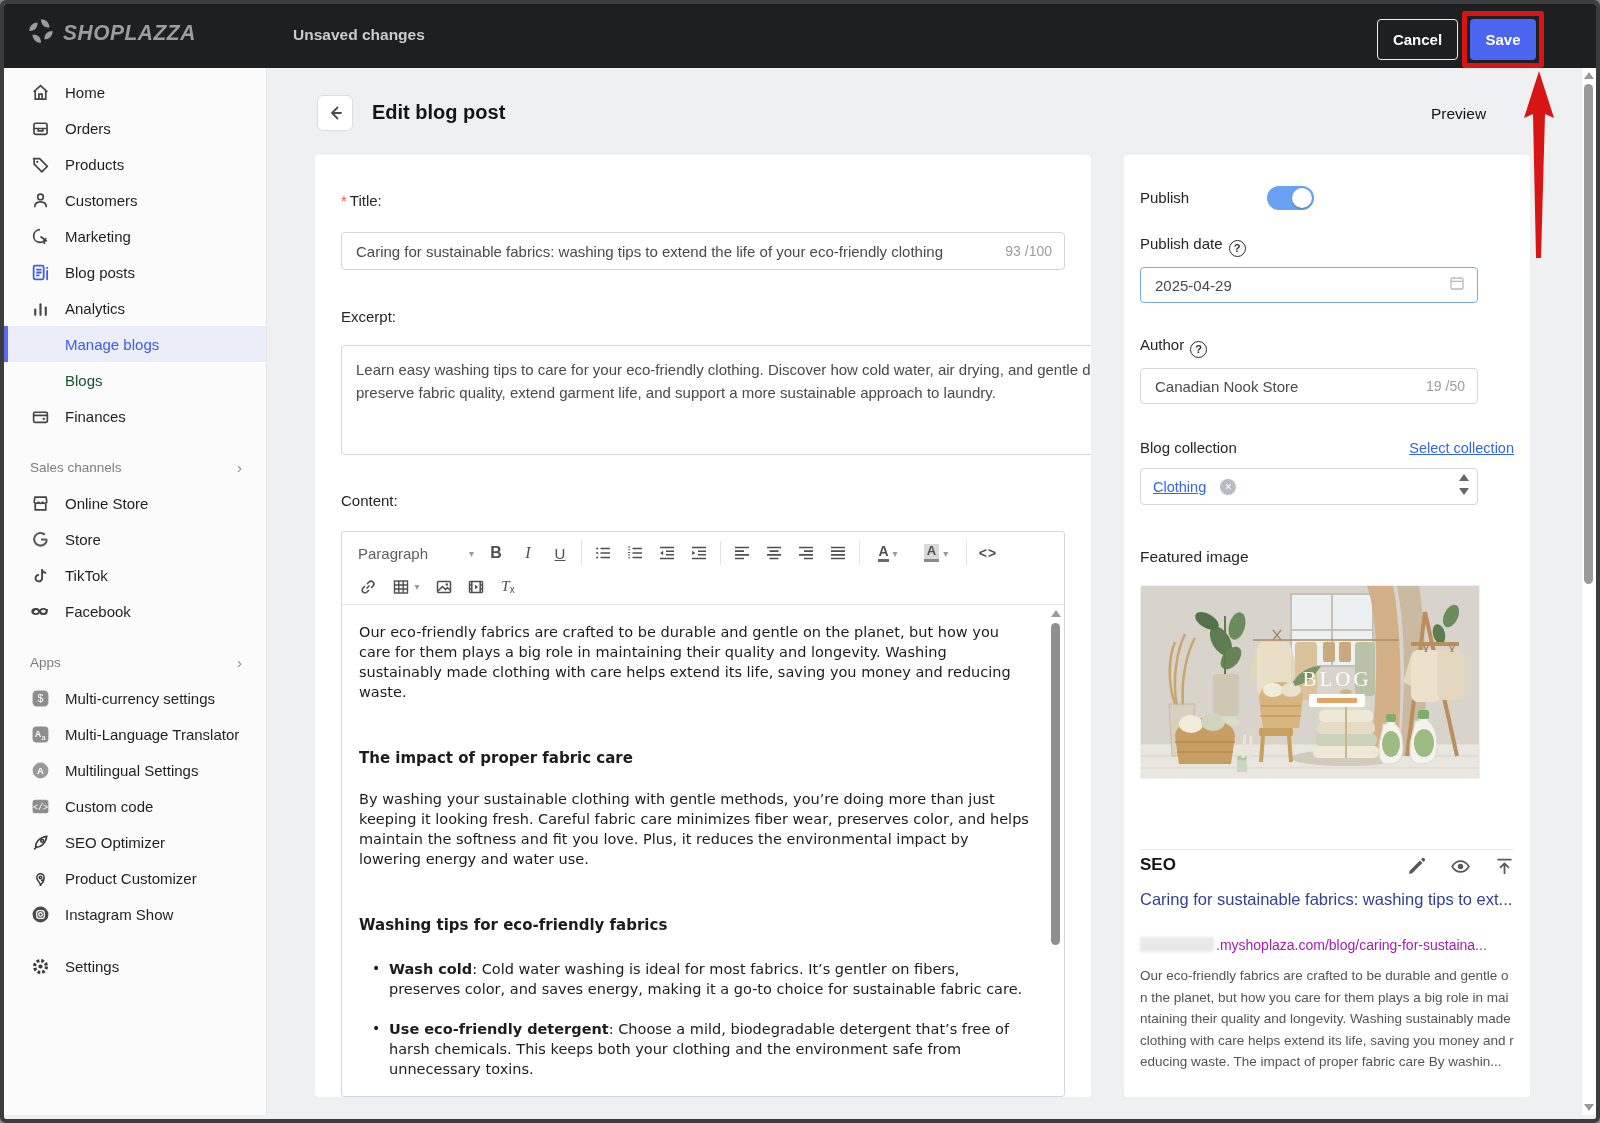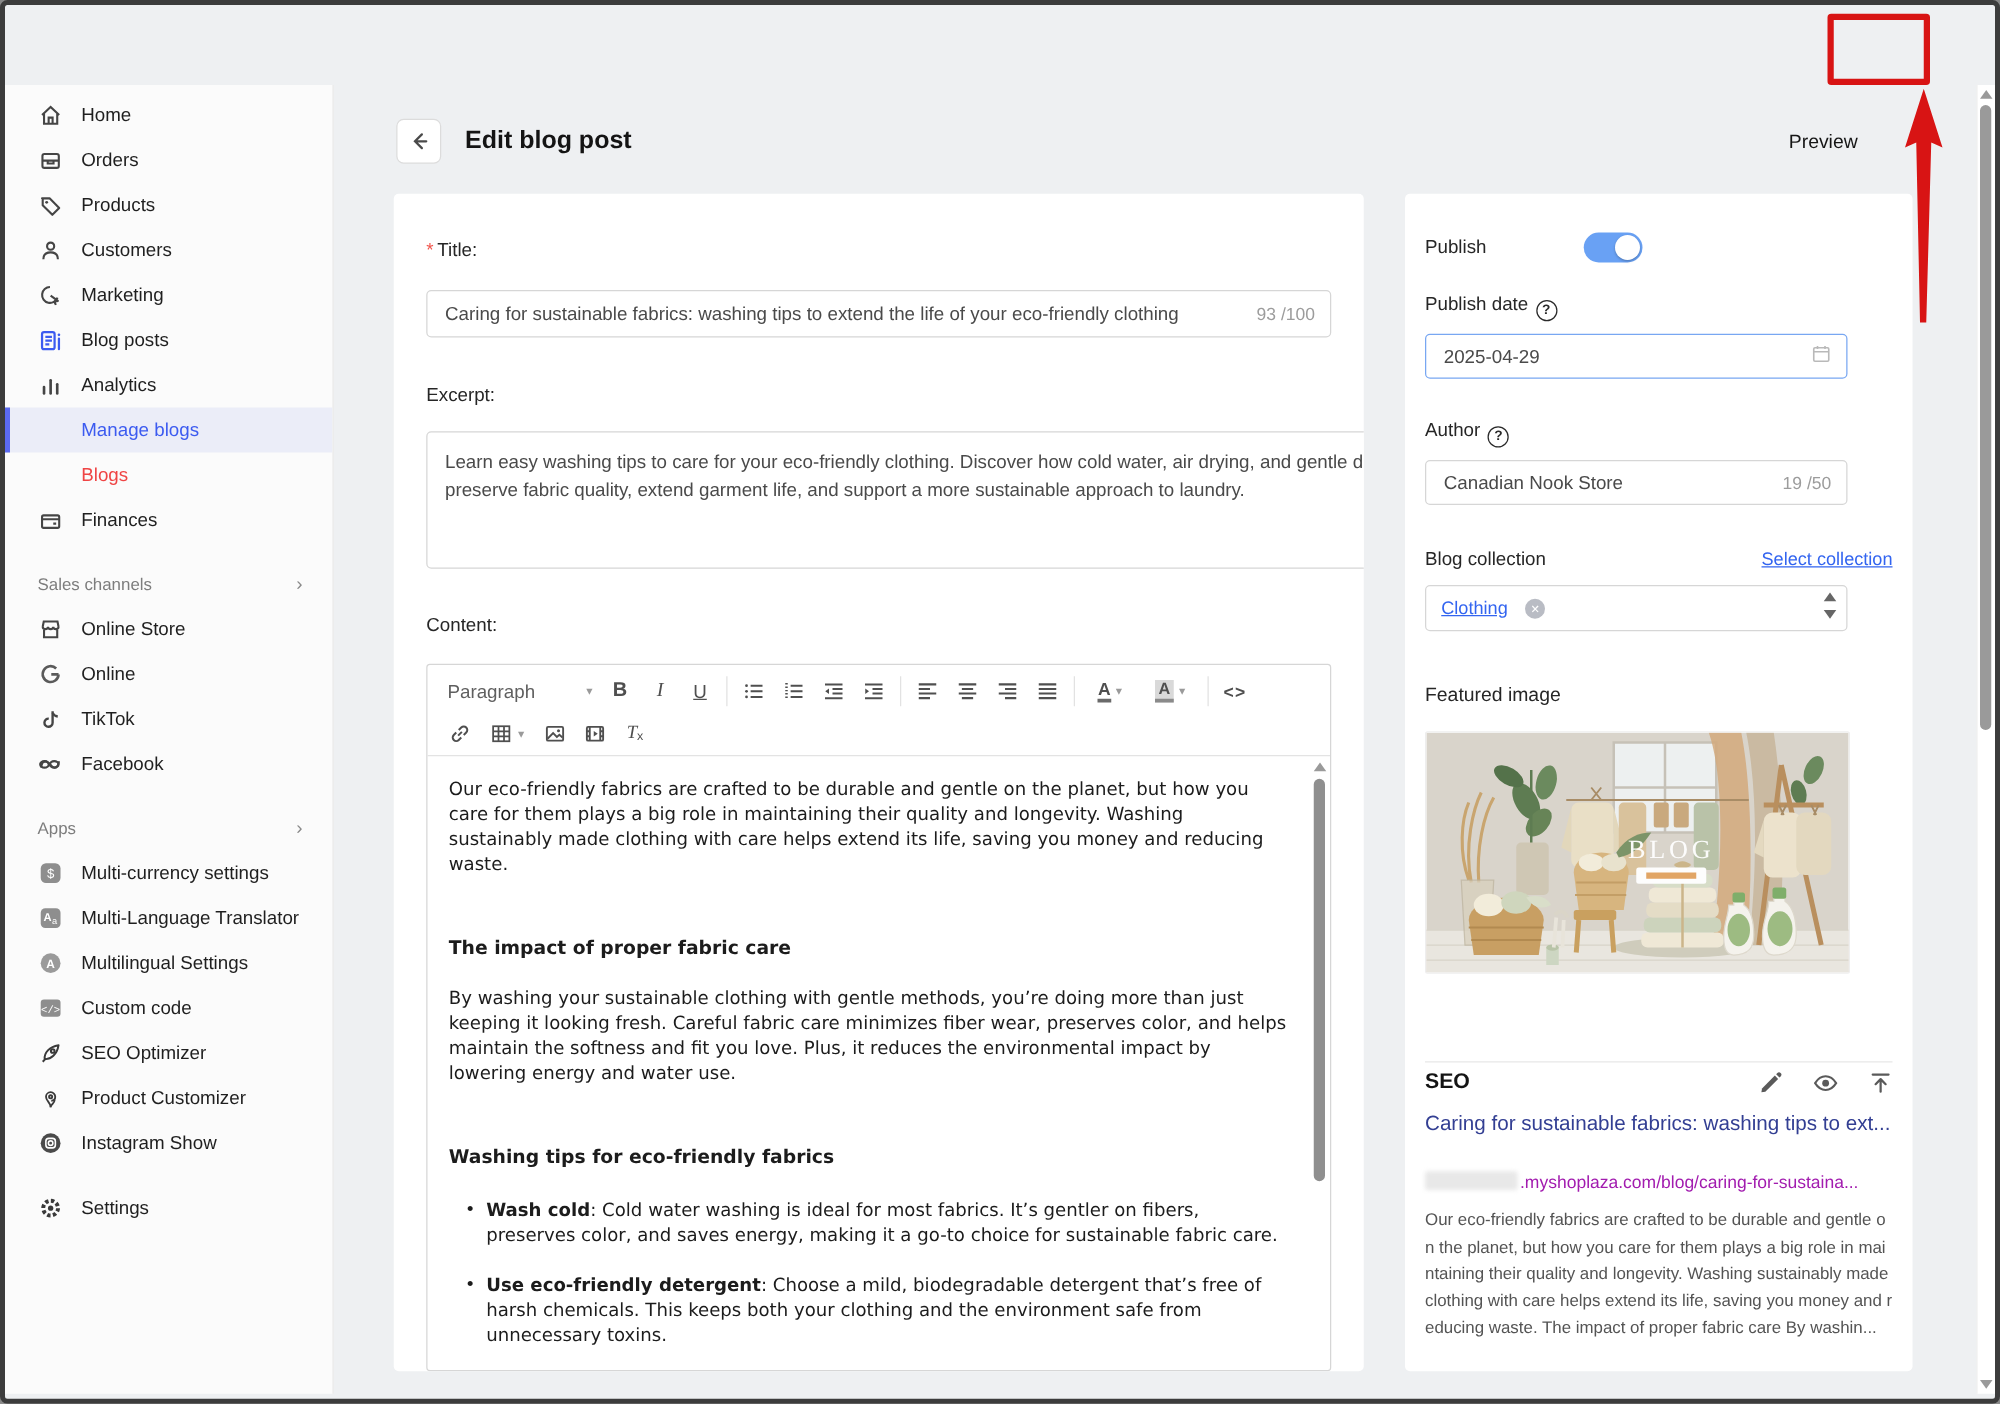--- a/index.html
+++ b/index.html
@@ -24,21 +24,21 @@
   .arrow-svg{position:absolute;left:1498px;top:64px;width:70px;height:200px;z-index:40;pointer-events:none;}
   
   .sidebar{position:absolute;left:0;top:64px;width:263px;bottom:4px;background:#fbfbfb;
            border-right:1px solid #e7e7e7;box-sizing:border-box;padding-top:6px;overflow:hidden;}
   .sb-item{height:36px;display:flex;align-items:center;padding-left:26px;gap:15px;cursor:pointer;
            font-size:15px;color:#1f1f1f;position:relative;}
   .sb-item .ic{width:20px;height:20px;display:flex;align-items:center;justify-content:center;flex:none;}
   .sb-sub{padding-left:61px;}
   .sb-sub.active{background:#ebedf8;color:#3c5bf0;font-weight:500;}
   .sb-sub.active::before{content:"";position:absolute;left:0;top:0;bottom:0;width:4px;background:#5b6af0;}
-  .sb-sub.muted{color:#ef4444;}
+  .sb-sub.muted{color:#14532d;}
   .sb-head{height:36px;display:flex;align-items:center;justify-content:space-between;
            padding:0 24px 0 26px;color:#7d7d7d;font-size:13.5px;cursor:pointer;}
   .sb-head .chev{color:#8a8a8a;font-size:15px;}
   .gap15{margin-top:15px;} .gap16{margin-top:16px;}
   
   .back-btn{position:absolute;left:313px;top:91px;width:36px;height:36px;background:#fff;
             border:1px solid #dcdcdc;border-radius:6px;display:flex;align-items:center;
             justify-content:center;cursor:pointer;box-sizing:border-box;}
   .page-title{position:absolute;left:368px;top:97px;font-size:20px;font-weight:700;color:#141414;}
   .preview{position:absolute;left:1427px;top:101px;font-size:15.5px;color:#151515;cursor:pointer;}
@@ -110,20 +110,38 @@
   .pg-up{position:absolute;left:2px;top:4px;width:0;height:0;border-left:5px solid transparent;border-right:5px solid transparent;border-bottom:7px solid #9a9a9a;}
   .pg-dn{position:absolute;left:2px;bottom:4px;width:0;height:0;border-left:5px solid transparent;border-right:5px solid transparent;border-top:7px solid #9a9a9a;}
   .pg-thumb{position:absolute;left:2px;top:16px;width:9px;height:500px;background:#9a9a9a;border-radius:5px;}
   .img-box{position:absolute;border:1px solid #eee;border-radius:2px;overflow:hidden;cursor:pointer;}
 </style>
 </head>
 <body>
 
 <div class="frame">
 
+  <div class="topbar">
+    <div class="brand">
+      <span>
+        <svg width="26" height="26" viewBox="0 0 20 20">
+          <g fill="#9c9c9c">
+            <path d="M10 1 C14.2 1 16.5 4 16.5 7.4 C12.3 7.4 10 5.2 10 1 Z"></path>
+            <path d="M19 10 C19 14.2 16 16.5 12.6 16.5 C12.6 12.3 14.8 10 19 10 Z"></path>
+            <path d="M10 19 C5.8 19 3.5 16 3.5 12.6 C7.7 12.6 10 14.8 10 19 Z"></path>
+            <path d="M1 10 C1 5.8 4 3.5 7.4 3.5 C7.4 7.7 5.2 10 1 10 Z"></path>
+          </g>
+        </svg>
+      </span>
+      <span class="brand-text">SHOPLAZZA</span>
+    </div>
+    <div class="unsaved">Unsaved changes</div>
+    <div class="btn-cancel">Cancel</div>
+    <div class="btn-save">Save</div>
+  </div>
   <div class="save-hl"></div>
   <svg class="arrow-svg" viewBox="0 0 70 200">
     <path d="M37 3 L52 50 L43 46 L39 190 L34 190 L31 46 L22 50 Z" fill="#d81414"></path>
   </svg>
 
   <div class="sidebar">
 
     <div class="sb-item">
       <span class="ic">
           <svg width="19" height="19" viewBox="0 0 18 18" fill="none" stroke="#454545" stroke-width="1.6">
@@ -217,21 +235,21 @@
           </svg>
         </span>
       <span>Online Store</span>
     </div>
     <div class="sb-item">
       <span class="ic">
           <svg width="19" height="19" viewBox="0 0 18 18" fill="none" stroke="#5a5a5a" stroke-width="2">
             <path d="M15 9 A6 6 0 1 1 13.2 4.5 M15 9 H9.5"></path>
           </svg>
         </span>
-      <span>Online</span>
+      <span>Store</span>
     </div>
     <div class="sb-item">
       <span class="ic">
           <svg width="19" height="19" viewBox="0 0 18 18" fill="none" stroke="#454545" stroke-width="1.8">
             <path d="M10.5 2.8 V11.5 A3.1 3.1 0 1 1 7.6 8.4"></path>
             <path d="M10.5 4.2 C11.3 5.8 12.6 6.6 14.4 6.8"></path>
           </svg>
         </span>
       <span>TikTok</span>
     </div>

